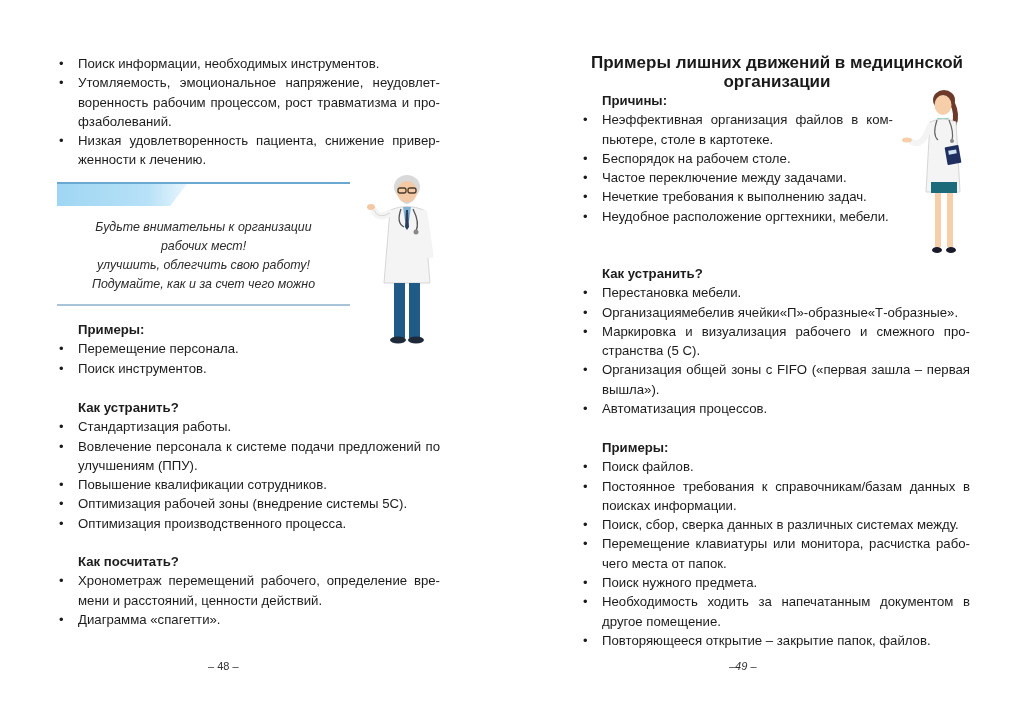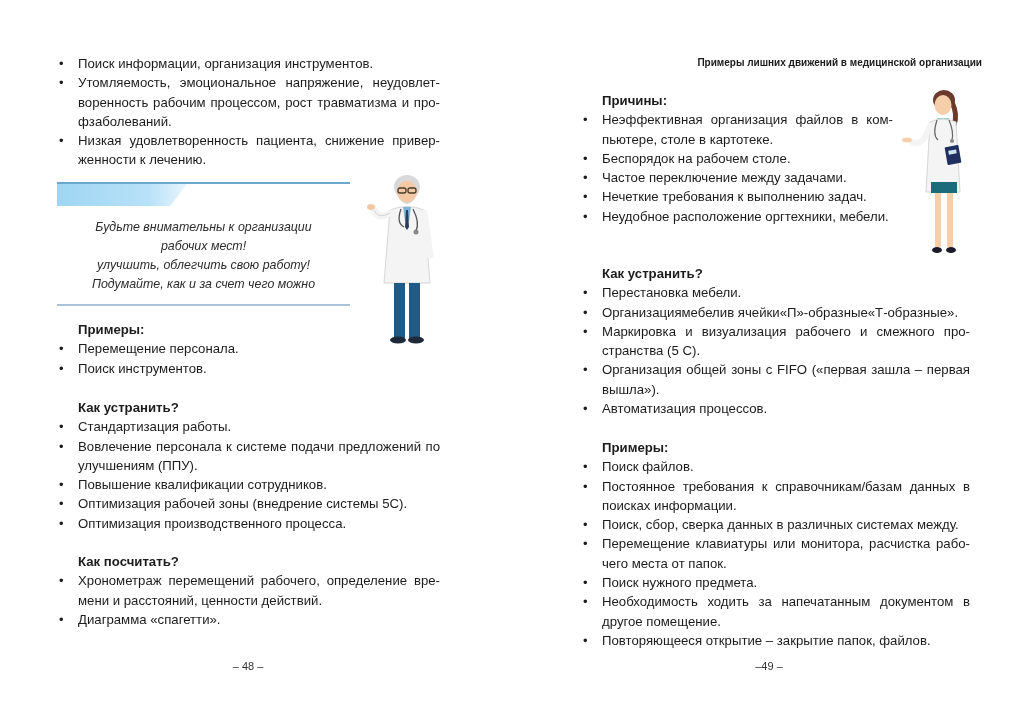--- a/index.html
+++ b/index.html
@@ -24,38 +24,38 @@
     #lp-banner .grad { position: absolute; left: 0; top: 2px; width: 130px; height: 22px;
       background: linear-gradient(90deg, #9fd6f3 0%, #b7e1f7 70%, #e9f6fd 100%);
       clip-path: polygon(0 0, 100% 0, 87% 100%, 0 100%); }
     #lp-banner .msg { position: absolute; left: 0; top: 36px; width: 293px; text-align: center;
       font-style: italic; font-size: 12.4px; line-height: 19px; color: #2b2b2b; }
     #lp-banner .bottom-line { position: absolute; left: 0; bottom: 0; width: 293px; height: 2px; background: #a9c3d8; }
     #lp-doctor { left: 360px; top: 165px; width: 90px; height: 185px; }
     #lp-examples { left: 56px; top: 320px; width: 384px; }
     #lp-fix { left: 56px; top: 398px; width: 384px; }
     #lp-count { left: 56px; top: 552px; width: 384px; }
-    .page-num { position: absolute; top: 660px; font-size: 11px; color: #333; text-align: center; width: 80px; }
+    .page-num { position: absolute; top: 660px; font-size: 11px; color: #333; width: 80px; }
     #lp-num { left: 208px; }
-    #rp-num { left: 217px; }
+    #rp-num { left: 217px; font-style: italic; }
 
     
-    #rp-title { left: 60px; top: 53px; width: 410px; text-align: right; font-weight: bold; font-size: 10px; line-height: 19px; }
+    #rp-title { left: 60px; top: 53px; width: 410px; text-align: center; font-weight: bold; font-size: 17px; line-height: 19px; }
     #rp-causes { left: 68px; top: 91px; width: 313px; }
     #rp-nurse { left: 380px; top: 80px; width: 90px; height: 185px; }
     #rp-fix { left: 68px; top: 264px; width: 390px; }
     #rp-examples { left: 68px; top: 438px; width: 390px; }
   </style>
 </head>
 <body>
 
 <div class="page page-left">
 
   <ul class="bullets text block" id="lp-intro">
-    <li>Поиск информации, организация инструментов.</li>
+    <li>Поиск информации, необходимых инструментов.</li>
     <li>Утомляемость, эмоциональное напряжение, неудовлет-воренность рабочим процессом, рост травматизма и про-фзаболеваний.</li>
     <li>Низкая удовлетворенность пациента, снижение привер-женности к лечению.</li>
   </ul>
 
   <div class="block" id="lp-banner">
     <div class="top-line"></div>
     <div class="grad"></div>
     <div class="msg">
       <div>Будьте внимательны к организации</div>
       <div>рабочих мест!</div>

